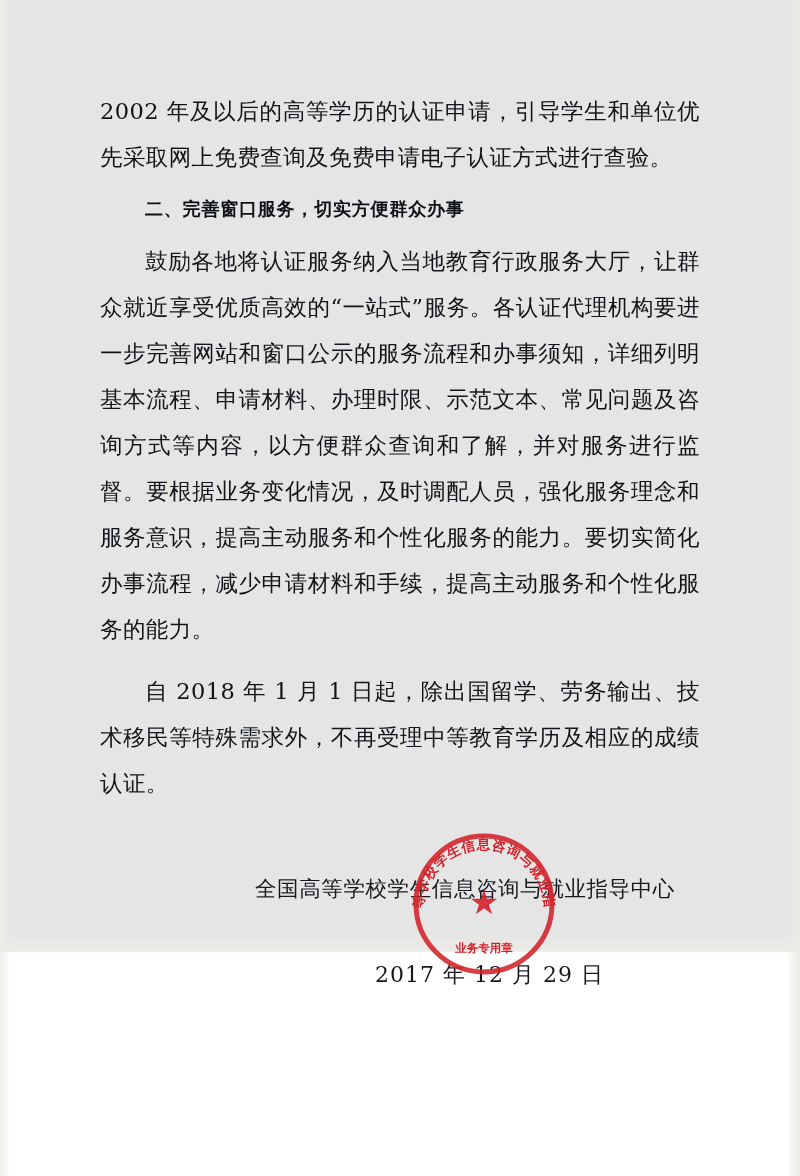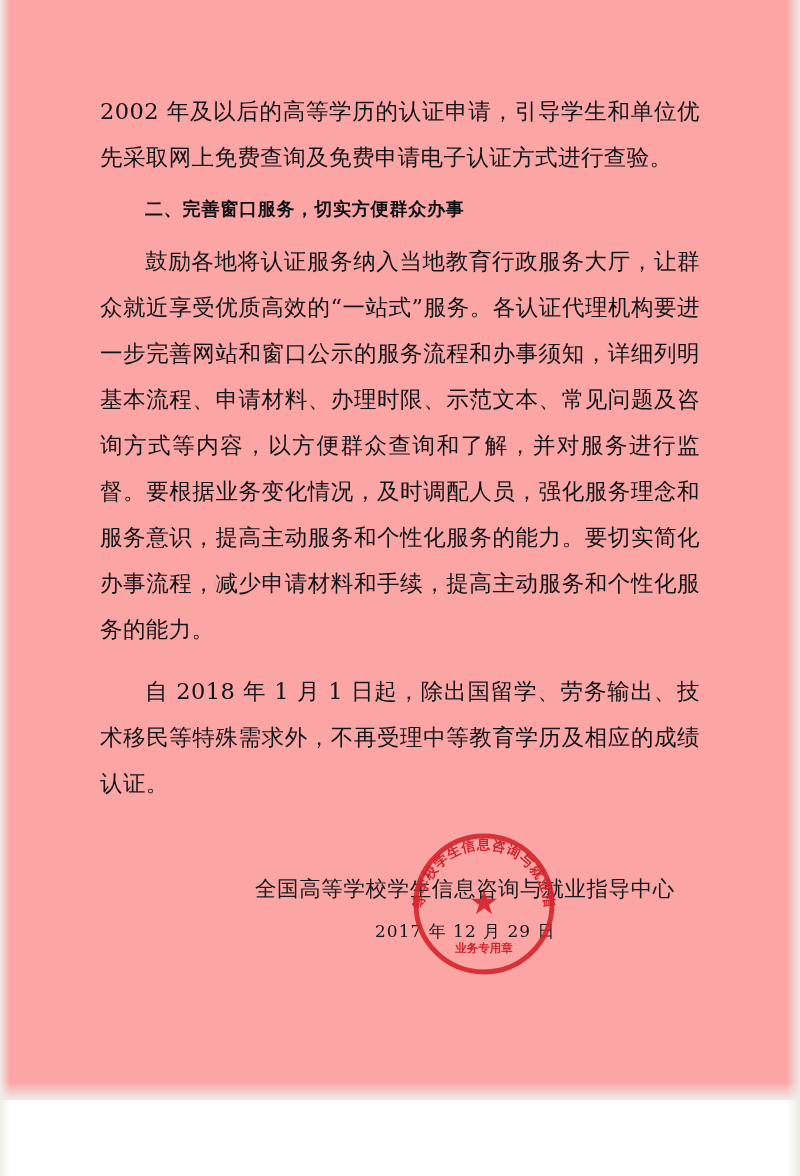--- a/index.html
+++ b/index.html
@@ -10,22 +10,22 @@
     width: 800px;
     height: 1176px;
     background: #ffffff;
     font-family: "DejaVu Serif", "Liberation Serif", serif;
     overflow: hidden;
     position: relative;
   }
   .page {
     position: relative;
     width: 800px;
-    height: 1100px;
-    background: #fca5a5;
+    height: 952px;
+    background: #e5e5e5;
     box-sizing: border-box;
   }
   .doc-body {
     position: absolute;
     left: 100px;
     top: 88px;
     width: 600px;
   }
   .para {
     font-size: 22.5px;
@@ -61,26 +61,27 @@
     text-align: left;
   }
   .sig-line {
     font-size: 21.5px;
     line-height: 42px;
     color: #14181d;
     letter-spacing: 0.6px;
     white-space: nowrap;
   }
   .sig-date {
-    font-size: 17px;
+    font-size: 22px;
     line-height: 42px;
     color: #14181d;
     letter-spacing: 1px;
     padding-left: 120px;
     white-space: nowrap;
+    margin-top: 44px;
   }
 
   
   .seal {
     position: absolute;
     left: 398px;
     top: 818px;
     width: 172px;
     height: 172px;
     pointer-events: none;

